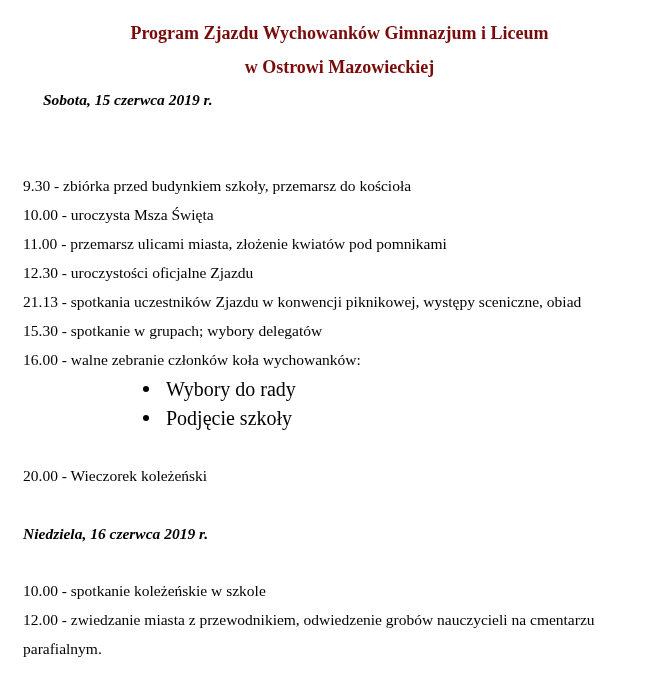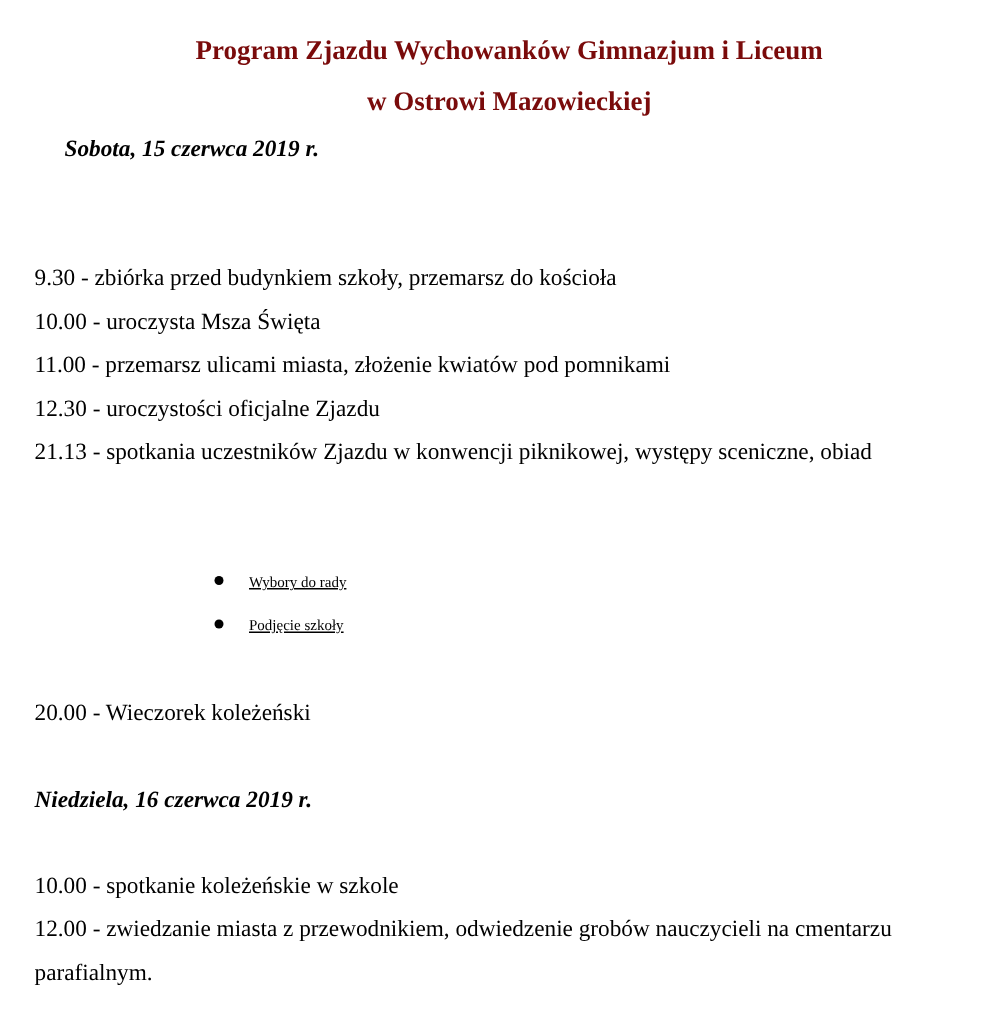--- a/index.html
+++ b/index.html
@@ -45,24 +45,23 @@
     .line {
       position: absolute;
       left: 23px;
       font-size: 15.5px;
       line-height: 20px;
       white-space: nowrap;
     }
     .bullet-item {
       position: absolute;
       left: 143px;
-      font-size: 10px;
+      font-size: 20px;
       line-height: 20px;
       white-space: nowrap;
-      text-decoration: underline;
     }
     .bullet-dot {
       display: inline-block;
       width: 6px;
       height: 6px;
       border-radius: 50%;
       background: #000;
       vertical-align: middle;
       margin-right: 17px;
       position: relative;
@@ -77,20 +76,22 @@
   <div class="title-line t1" style="color: rgb(122, 11, 11);">Program Zjazdu Wychowanków Gimnazjum i Liceum</div>
   <div class="title-line t2" style="color: rgb(122, 11, 11);">w Ostrowi Mazowieckiej</div>
 
   <div class="day-heading" style="top:90px;margin-left:20px;">Sobota, 15 czerwca 2019 r.</div>
 
   <div class="line" style="top:176px;">9.30 - zbiórka przed budynkiem szkoły, przemarsz do kościoła</div>
   <div class="line" style="top:205px;">10.00 - uroczysta Msza Święta</div>
   <div class="line" style="top:234px;">11.00 - przemarsz ulicami miasta, złożenie kwiatów pod pomnikami</div>
   <div class="line" style="top:263px;">12.30 - uroczystości oficjalne Zjazdu</div>
   <div class="line" style="top:292px;">21.13 - spotkania uczestników Zjazdu w konwencji piknikowej, występy sceniczne, obiad</div>
+  <div class="line" style="top:321px;">15.30 - spotkanie w grupach; wybory delegatów</div>
+  <div class="line" style="top:350px;">16.00 - walne zebranie członków koła wychowanków:</div>
 
   <div class="bullet-item" style="top:379px;">
     <span class="bullet-dot"></span><span>Wybory do rady</span>
   </div>
   <div class="bullet-item" style="top:408px;">
     <span class="bullet-dot"></span><span>Podjęcie szkoły</span>
   </div>
 
   <div class="line" style="top:466px;">20.00 - Wieczorek koleżeński</div>
 

